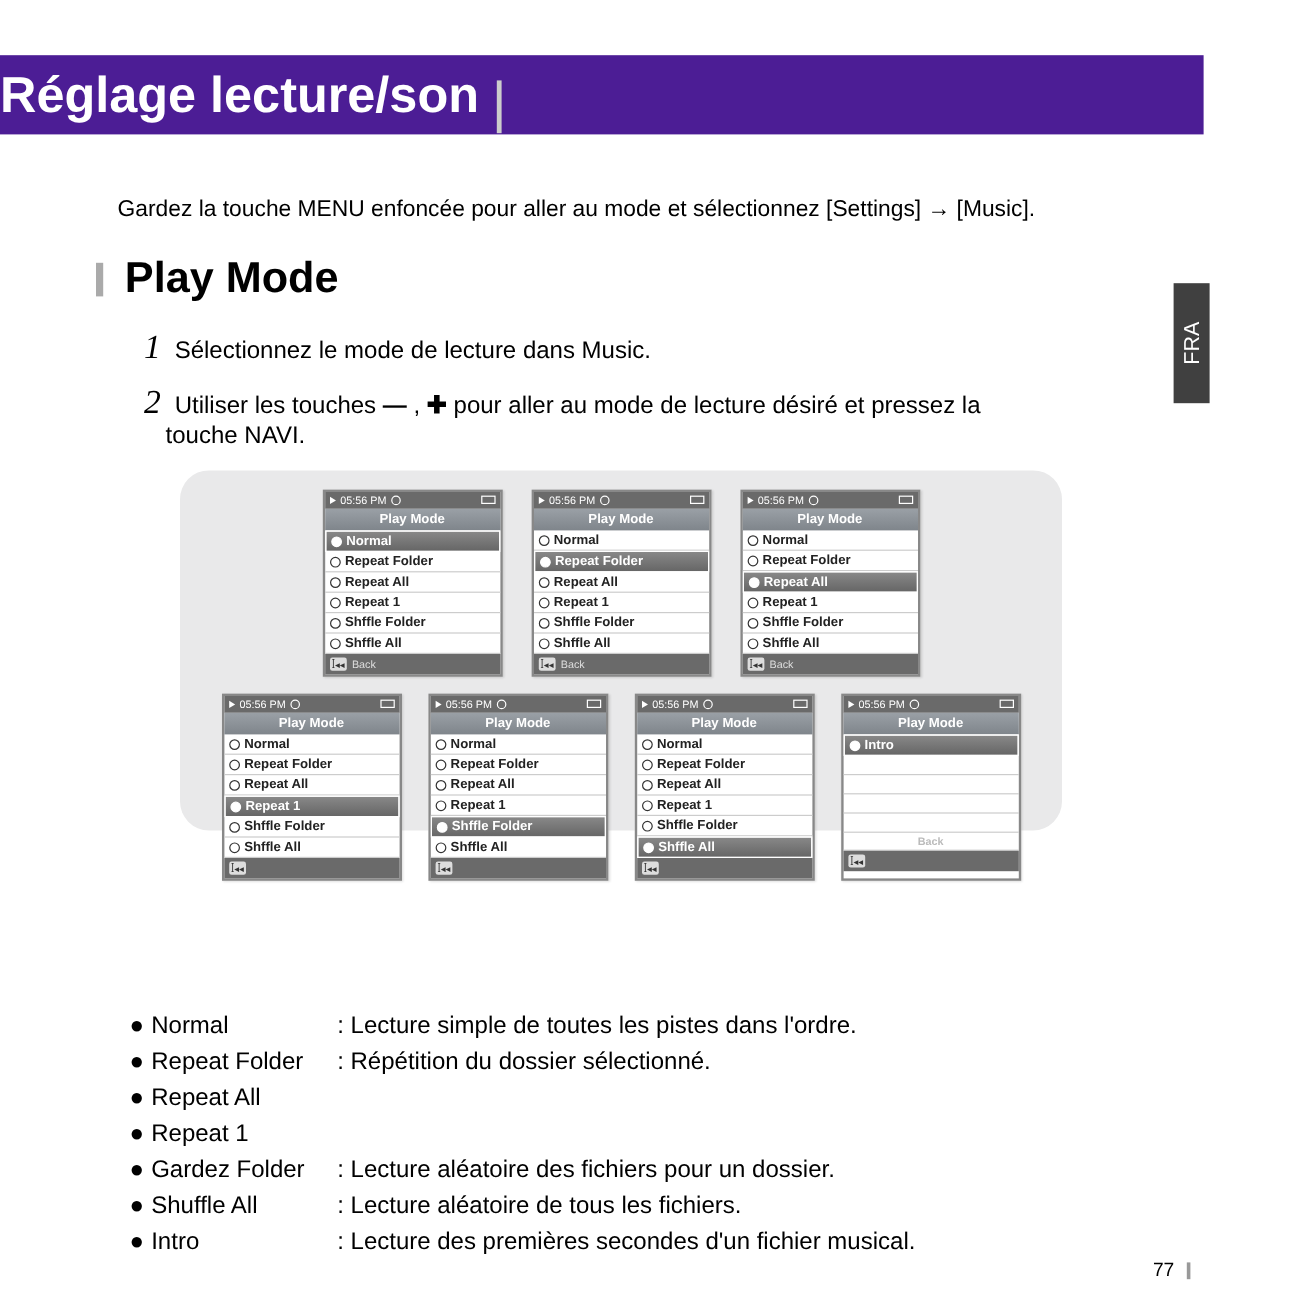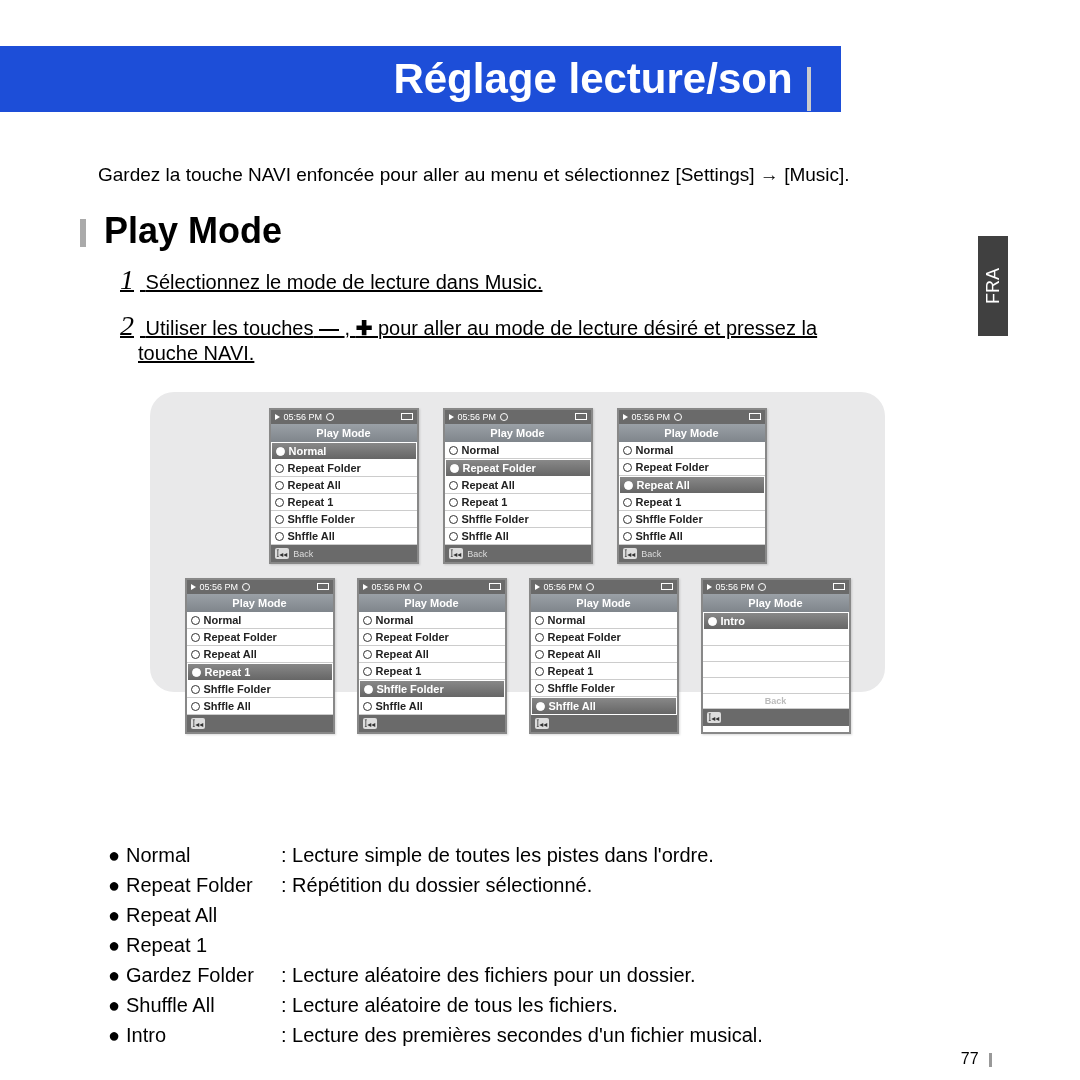--- a/index.html
+++ b/index.html
@@ -8,24 +8,23 @@
     height: 1080px;
     background: #fff;
     font-family: Arial, Helvetica, sans-serif;
     color: #000;
     position: relative;
   }
   .title-bar {
     position: absolute;
     top: 46px;
     left: 0;
-    width: 841px;
+    width: 1003px;
     height: 66px;
-    background: #1d4ed8;
-    text-align: right;
+    background: #4c1d95;
     padding-right: 30px;
     line-height: 66px;
   }
   .title-bar span {
     font-size: 42px;
     font-weight: bold;
     color: #fff;
   }
   .title-bar .divider {
     display: inline-block;
@@ -65,24 +64,23 @@
     background: #404040;
     color: #fff;
     writing-mode: vertical-rl;
     text-align: center;
     font-size: 18px;
     line-height: 30px;
     transform: rotate(180deg);
   }
   .steps {
     position: absolute;
-    top: 264px;
+    top: 274px;
     left: 120px;
     width: 800px;
-    text-decoration: underline;
   }
   .step { margin-bottom: 14px; font-size: 20px; }
   .step-num {
     font-style: italic;
     font-family: "Times New Roman", serif;
     font-size: 28px;
     margin-right: 6px;
   }
   .plusminus { font-size: 20px; font-weight: bold; }
   
@@ -198,21 +196,21 @@
   }
 </style>
 </head>
 <body>
 
 <div class="title-bar">
   <span>Réglage lecture/son</span>
   <span class="divider"></span>
 </div>
 
-<div class="intro">Gardez la touche NAVI enfoncée pour aller au menu et sélectionnez [Settings] → [Music].</div>
+<div class="intro">Gardez la touche MENU enfoncée pour aller au mode et sélectionnez [Settings] → [Music].</div>
 
 <div class="section-title">
   <span class="section-mark"></span>
   <span>Play Mode</span>
 </div>
 
 <div class="fra-tab">FRA</div>
 
 <div class="steps">
   <div class="step">

